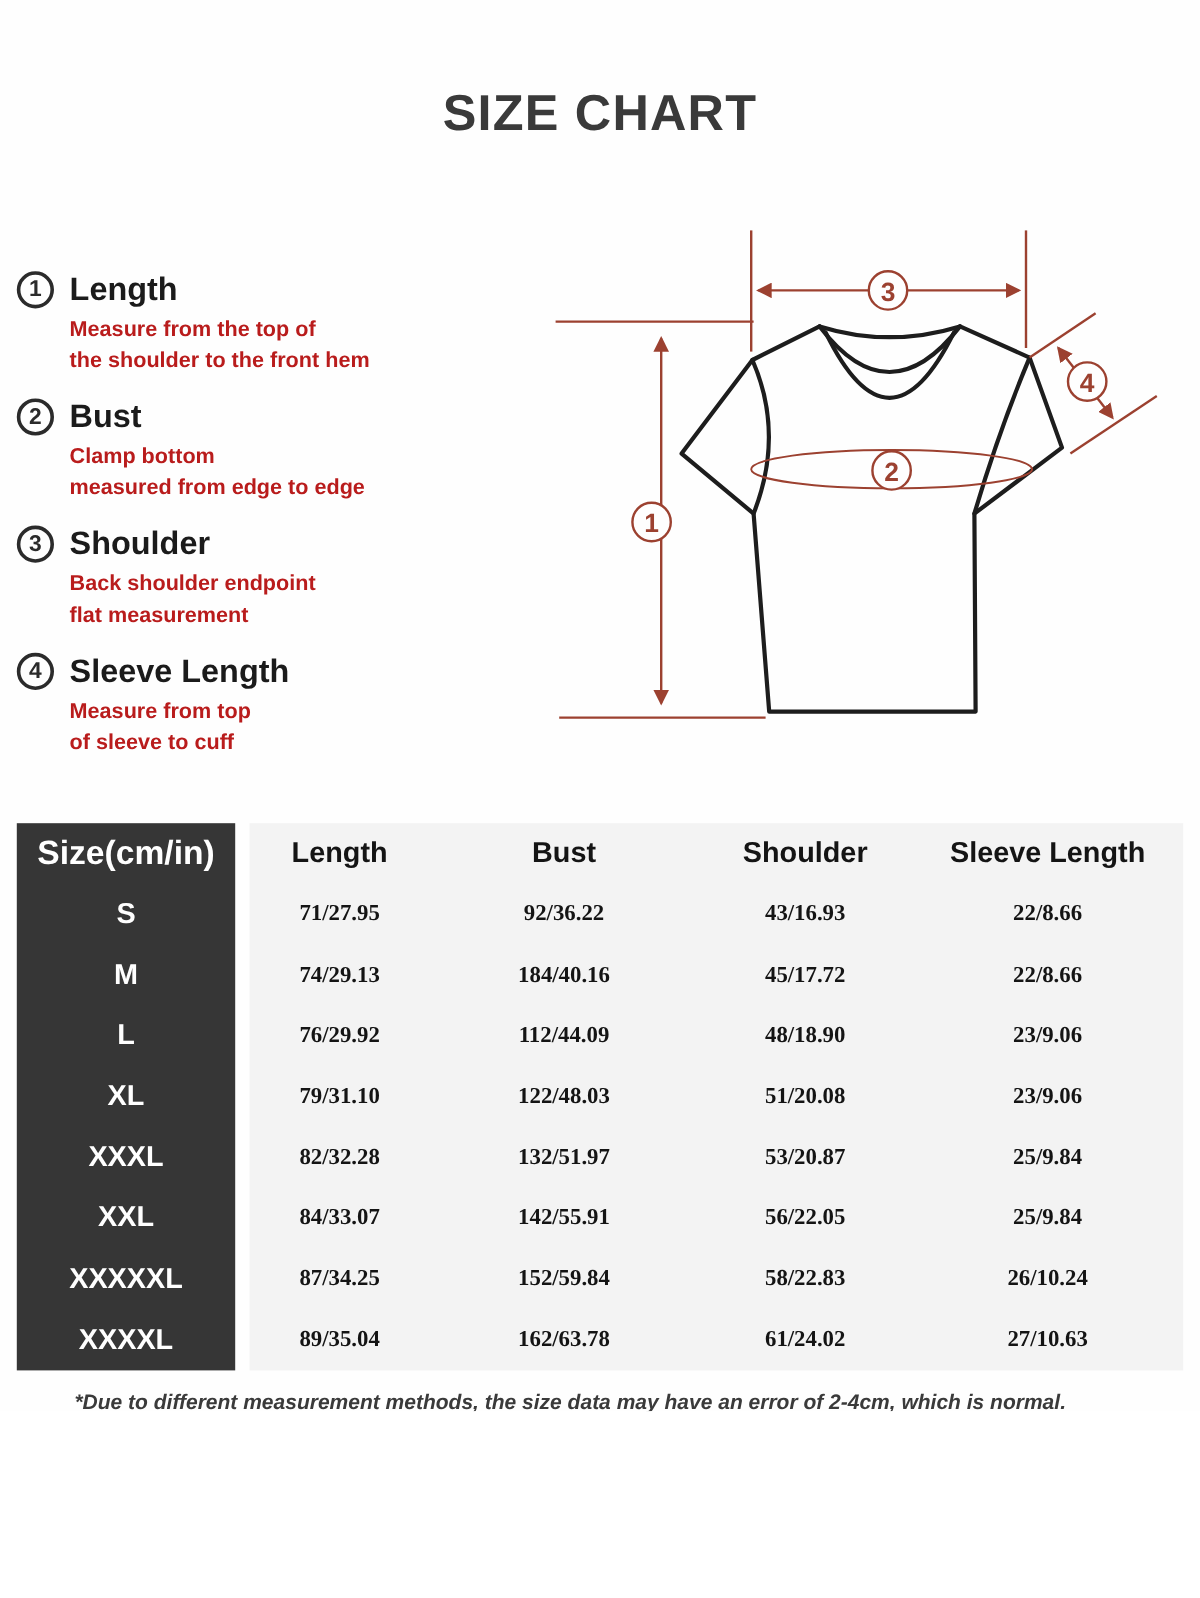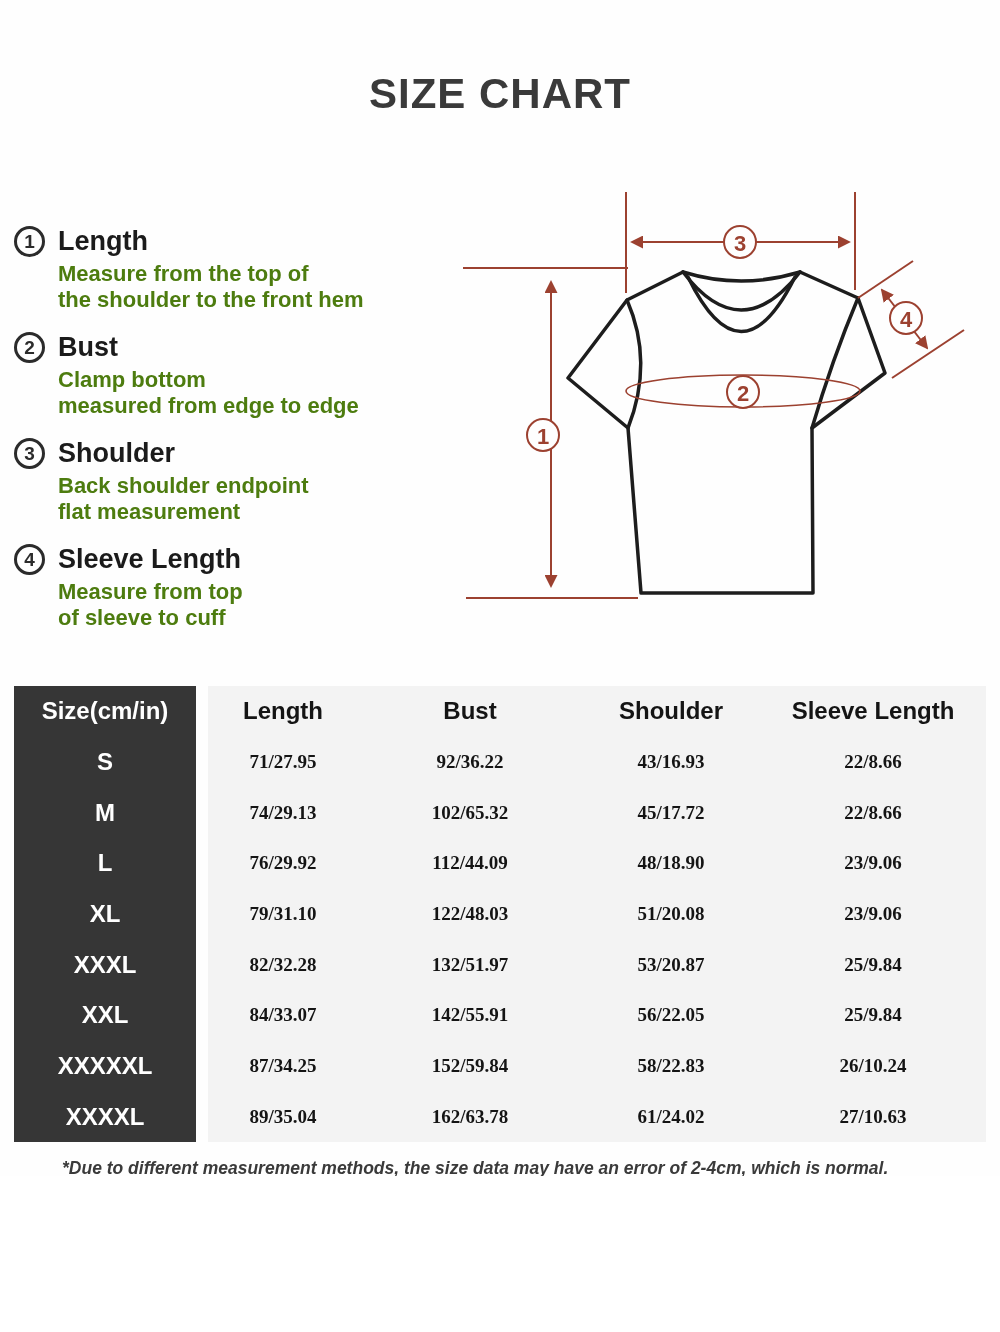--- a/index.html
+++ b/index.html
@@ -34,21 +34,21 @@
     display: flex; align-items: center; justify-content: center;
     font-size: 19px; font-weight: bold; color: #2b2b2b;
   }
   .g-label {
     font-size: 27px; font-weight: bold; color: #1b1b1b;
     line-height: 34px;
   }
   .g-desc {
     grid-column: 2;
     margin-top: 3px;
-    font-size: 22px; font-weight: bold; color: #4d7c0f;
+    font-size: 18px; font-weight: bold; color: #b91c1c;
     line-height: 26px;
     white-space: pre-line;
   }
   
   .diagram { position: absolute; top: 160px; left: 440px; }
   .marker-circle { fill: #fefefe; stroke: #9c4130; stroke-width: 2; }
   .marker-num {
     fill: #9c4130; font-size: 22px; font-weight: bold;
     text-anchor: middle; dominant-baseline: central;
     font-family: "Liberation Sans", sans-serif;
@@ -60,21 +60,21 @@
     display: flex; gap: 12px;
   }
   .size-col {
     width: 182px; background: #363636;
     display: grid; grid-template-rows: repeat(9, 1fr);
   }
   .size-col-header, .size-label {
     display: flex; align-items: center; justify-content: center;
     color: #ffffff; font-weight: bold;
   }
-  .size-col-header { font-size: 24px; }
+  .size-col-header { font-size: 28px; }
   .size-label { font-size: 24px; }
   .data-area { flex: 1; background: #f3f3f3; }
   .data-grid {
     display: grid; height: 100%;
     grid-template-columns: 150px 224px 178px 1fr;
     grid-template-rows: repeat(9, 1fr);
   }
   .head-cell, .cell {
     display: flex; align-items: center; justify-content: center;
     font-weight: bold; color: #141414;
@@ -186,21 +186,21 @@
       <div class="data-grid">
           <div class="head-cell">Length</div>
           <div class="head-cell">Bust</div>
           <div class="head-cell">Shoulder</div>
           <div class="head-cell">Sleeve Length</div>
           <div class="cell">71/27.95</div>
           <div class="cell">92/36.22</div>
           <div class="cell">43/16.93</div>
           <div class="cell">22/8.66</div>
           <div class="cell">74/29.13</div>
-          <div class="cell">102/65.32</div>
+          <div class="cell">184/40.16</div>
           <div class="cell">45/17.72</div>
           <div class="cell">22/8.66</div>
           <div class="cell">76/29.92</div>
           <div class="cell">112/44.09</div>
           <div class="cell">48/18.90</div>
           <div class="cell">23/9.06</div>
           <div class="cell">79/31.10</div>
           <div class="cell">122/48.03</div>
           <div class="cell">51/20.08</div>
           <div class="cell">23/9.06</div>

